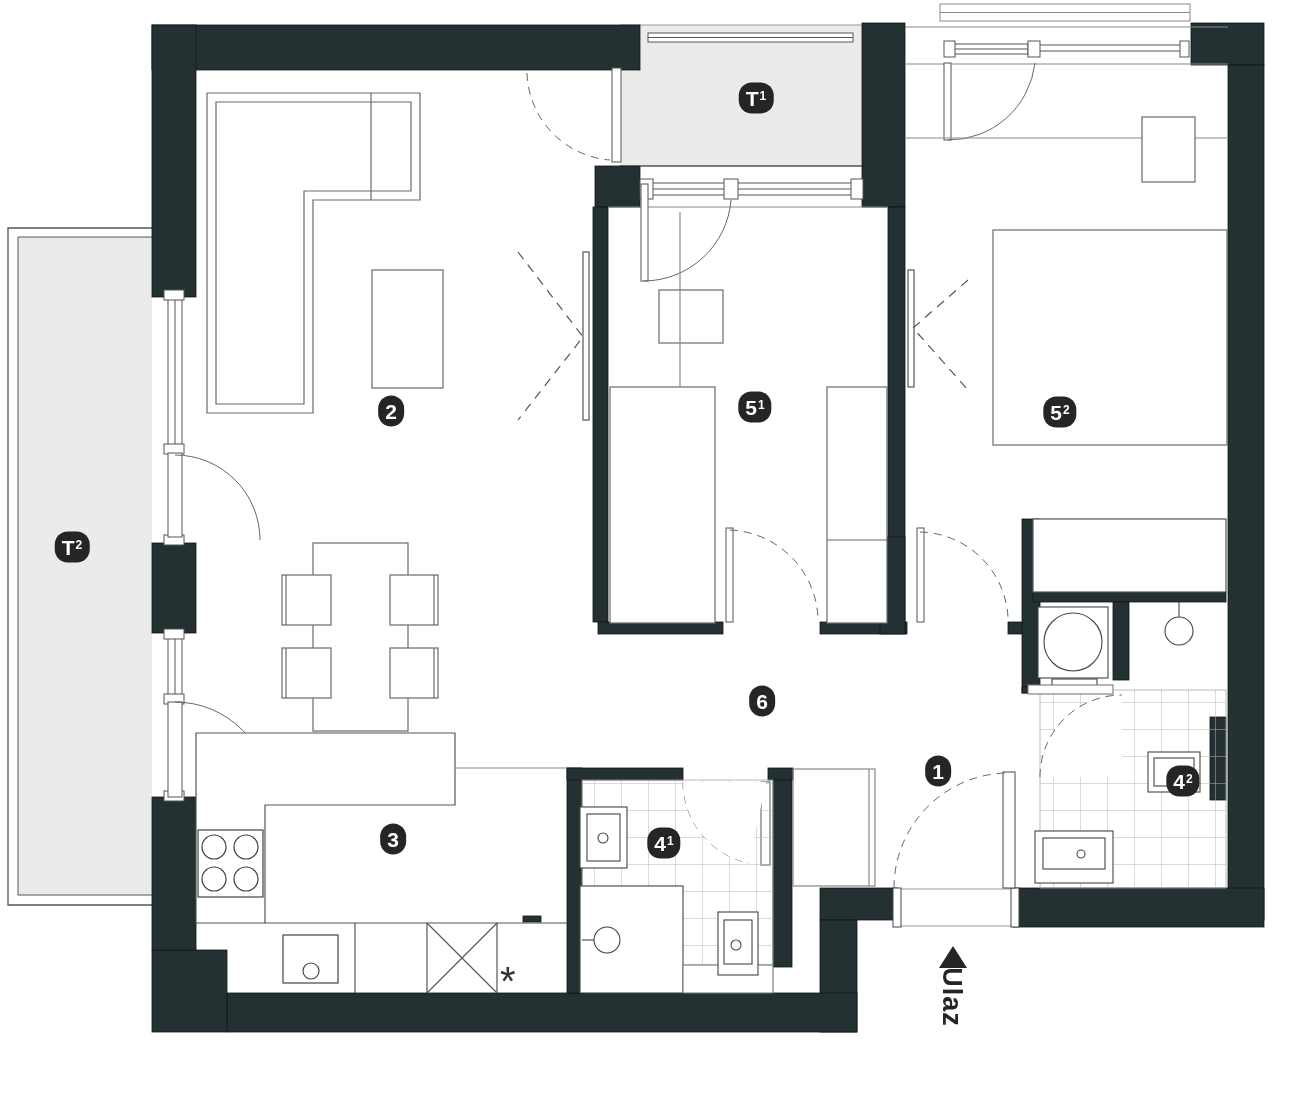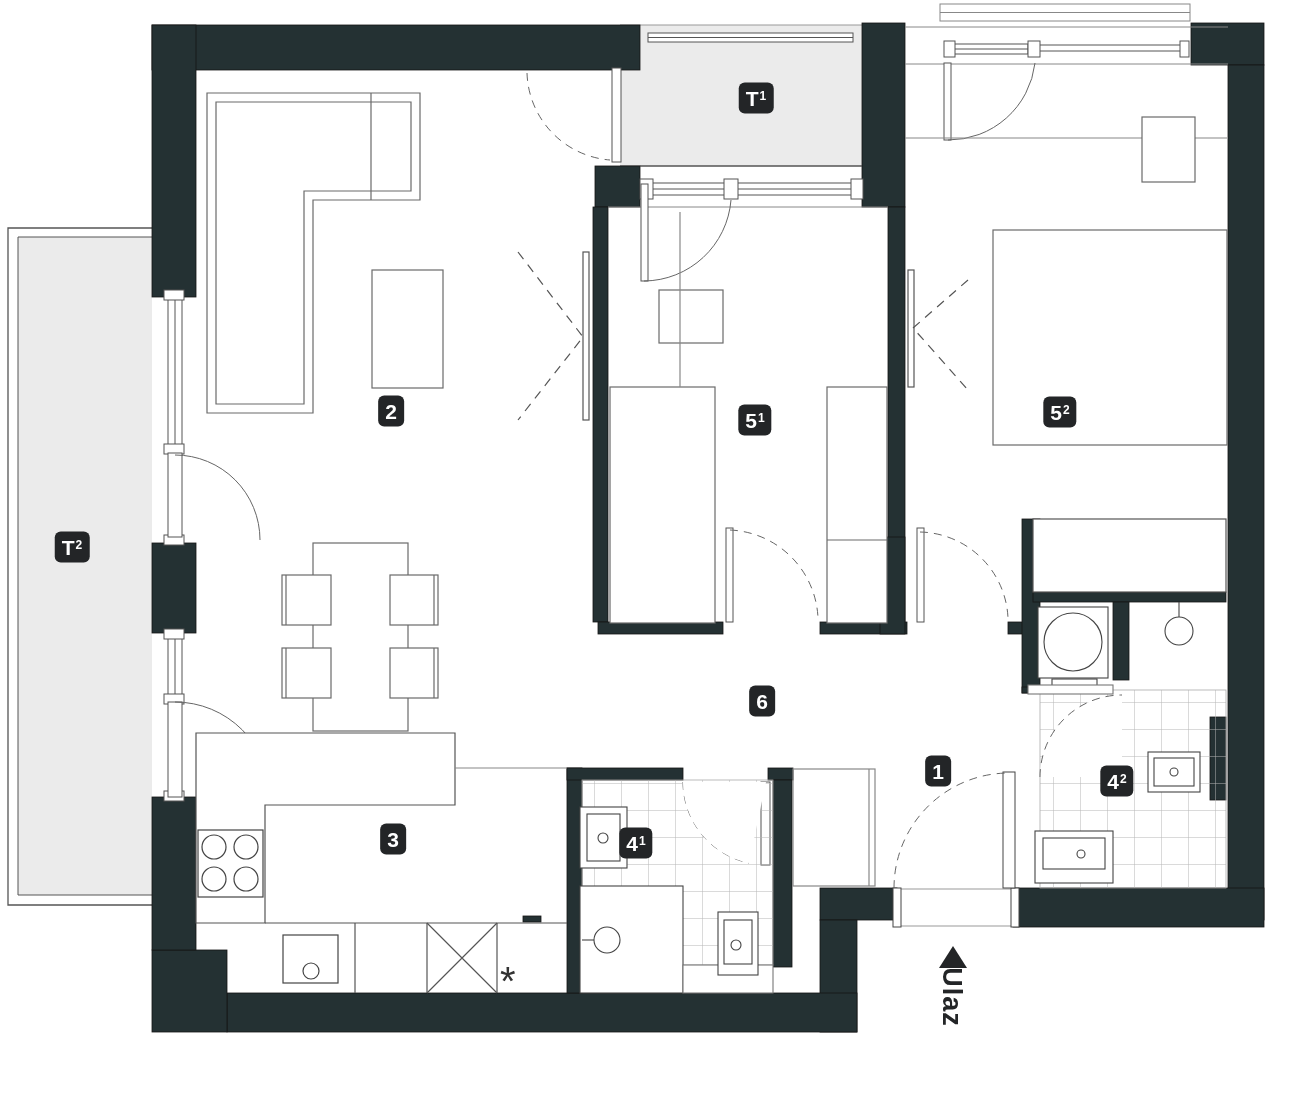--- a/index.html
+++ b/index.html
@@ -2,21 +2,21 @@
 <html><head>
 <meta charset="utf-8">
 <style>
   html,body{margin:0;padding:0;background:#fff;}
   body{width:1299px;height:1100px;position:relative;font-family:"Liberation Sans",sans-serif;}
   #plan{position:relative;width:1299px;height:1100px;background:#fff;overflow:hidden;}
   #plan svg{position:absolute;left:0;top:0;}
   .badge{
     position:absolute;transform:translate(-50%,-50%);
     background:#232527;color:#fff;font-weight:bold;font-size:21px;line-height:1;
-    padding:5px 7px;border-radius:6px;white-space:nowrap;z-index:5;
+    padding:5px 7px;border-radius:13px;white-space:nowrap;z-index:5;
   }
   .badge sup{font-size:12px;line-height:0;vertical-align:6px;margin-left:1px;}
   .badge sup:empty{display:none;}
   #ulaz-text{
     position:absolute;left:951px;top:997px;transform:translate(-50%,-50%) rotate(90deg);
     font-weight:bold;font-size:27px;color:#232527;letter-spacing:1px;z-index:5;
   }
 </style>
 </head>
 <body>
@@ -230,21 +230,21 @@
     <line x1="869" y1="769" x2="869" y2="886" stroke="#888"></line>
   </g>
 
   <polygon points="939,968 967,968 953,946" fill="#232527"></polygon>
 </svg>
 
 <div class="badge" style="left:756px;top:98px"><span>T</span><sup>1</sup></div>
 <div class="badge" style="left:72px;top:547px"><span>T</span><sup>2</sup></div>
 <div class="badge" style="left:391px;top:411px"><span>2</span></div>
 <div class="badge" style="left:393px;top:839px"><span>3</span></div>
-<div class="badge" style="left:636px;top:843px"><span>4</span><sup>1</sup></div>
-<div class="badge" style="left:1117px;top:781px"><span>4</span><sup>2</sup></div>
-<div class="badge" style="left:755px;top:420px"><span>5</span><sup>1</sup></div>
+<div class="badge" style="left:664px;top:843px"><span>4</span><sup>1</sup></div>
+<div class="badge" style="left:1183px;top:781px"><span>4</span><sup>2</sup></div>
+<div class="badge" style="left:755px;top:407px"><span>5</span><sup>1</sup></div>
 <div class="badge" style="left:1060px;top:412px"><span>5</span><sup>2</sup></div>
 <div class="badge" style="left:762px;top:701px"><span>6</span></div>
 <div class="badge" style="left:938px;top:771px"><span>1</span></div>
 
 <div id="ulaz-text">Ulaz</div>
 </div>
 
 </body></html>

